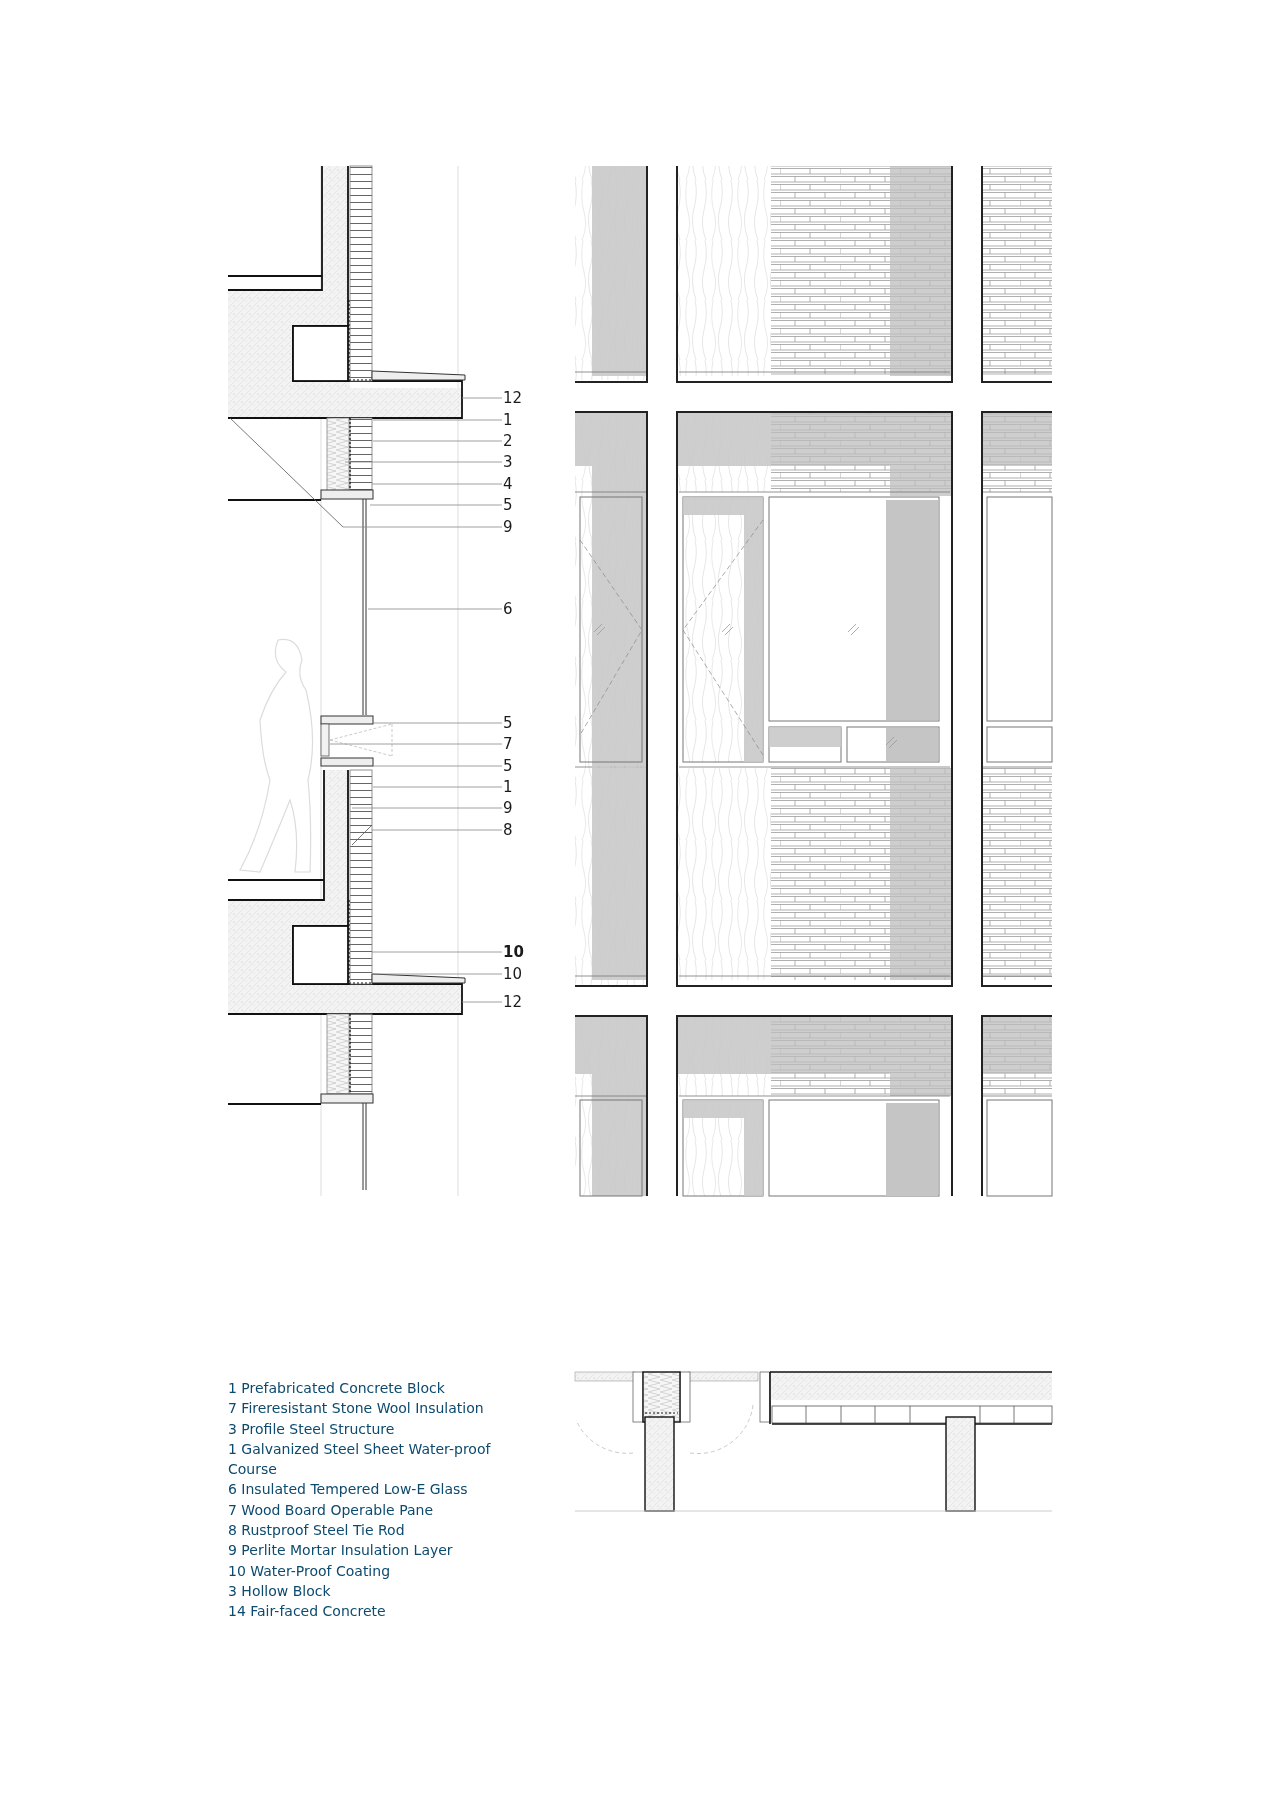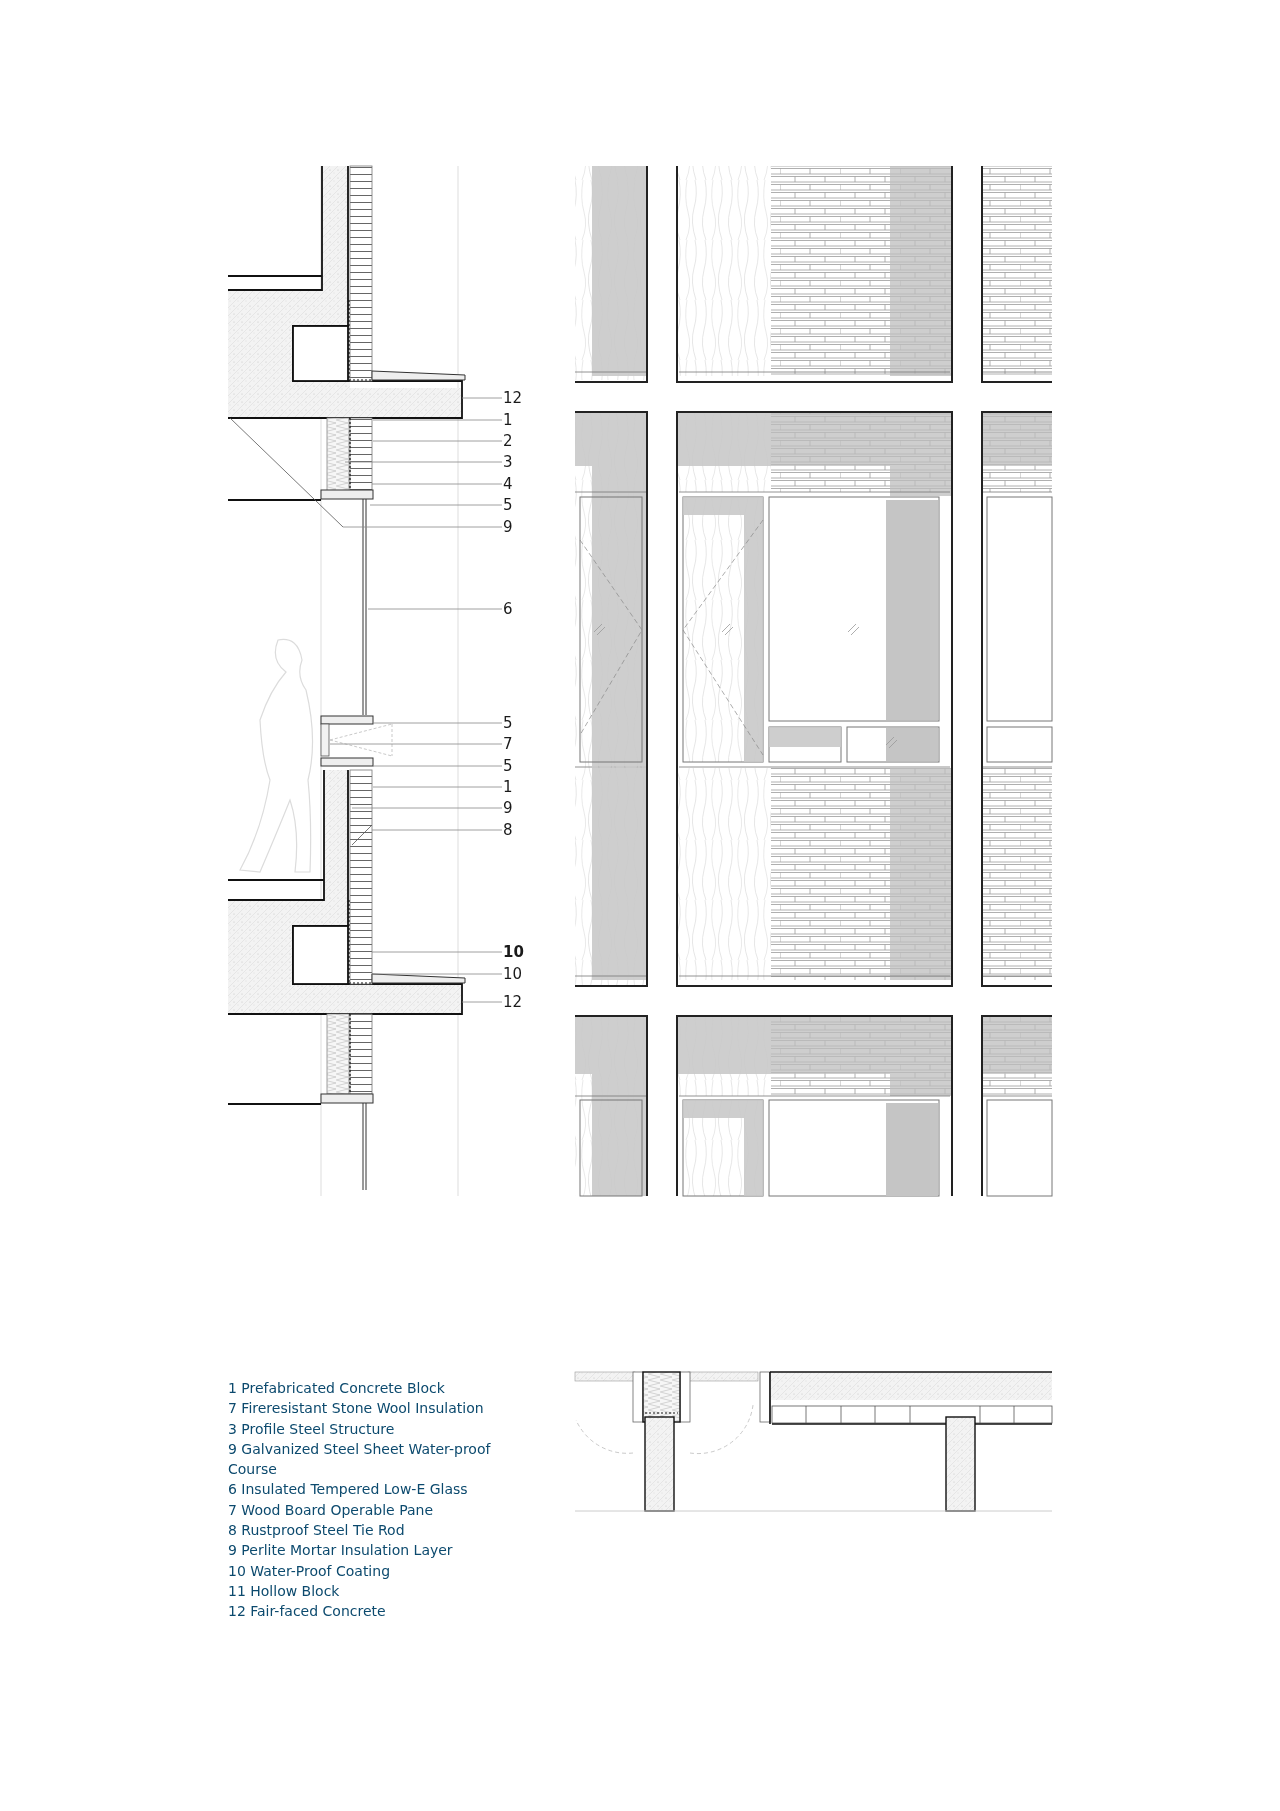--- a/index.html
+++ b/index.html
@@ -289,21 +289,21 @@
   <div class="callout" style="left:503px;top:823px;">8</div>
   <div class="callout" style="left:503px;top:945px;font-weight:bold;">10</div>
   <div class="callout" style="left:503px;top:967px;">10</div>
   <div class="callout" style="left:503px;top:995px;">12</div>
 </div>
 
 <div class="legend">
   <div>1 Prefabricated Concrete Block</div>
   <div>7 Fireresistant Stone Wool Insulation</div>
   <div>3 Profile Steel Structure</div>
-  <div style="width:275px;">9 Galvanized Steel Sheet Water-proof Course</div>
+  <div style="width:275px;">1 Galvanized Steel Sheet Water-proof Course</div>
   <div>6 Insulated Tempered Low-E Glass</div>
   <div>7 Wood Board Operable Pane</div>
   <div>8 Rustproof Steel Tie Rod</div>
   <div>9 Perlite Mortar Insulation Layer</div>
   <div>10 Water-Proof Coating</div>
-  <div>11 Hollow Block</div>
-  <div>12 Fair-faced Concrete</div>
+  <div>3 Hollow Block</div>
+  <div>14 Fair-faced Concrete</div>
 </div>
 
 </body></html>

